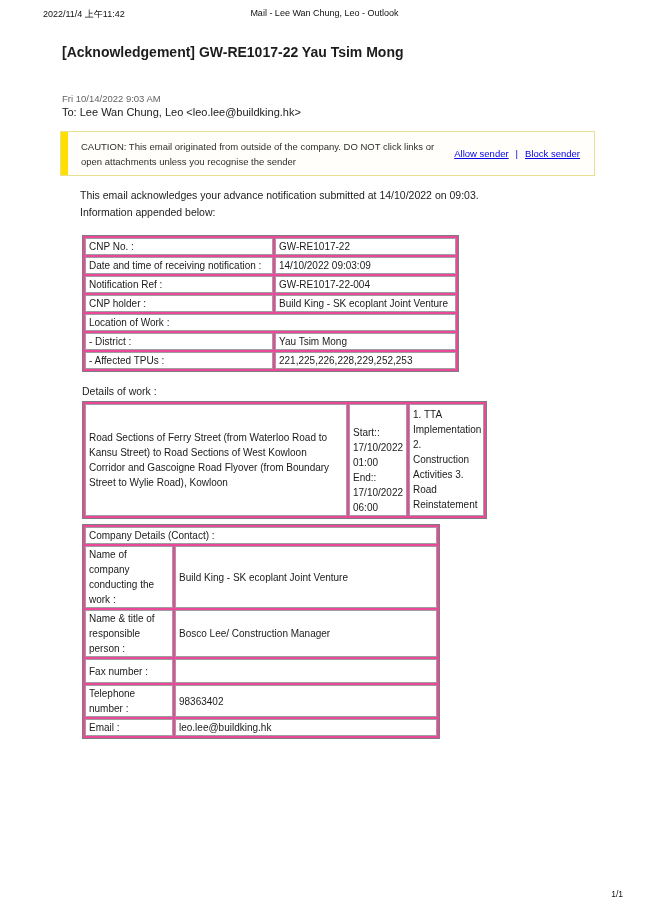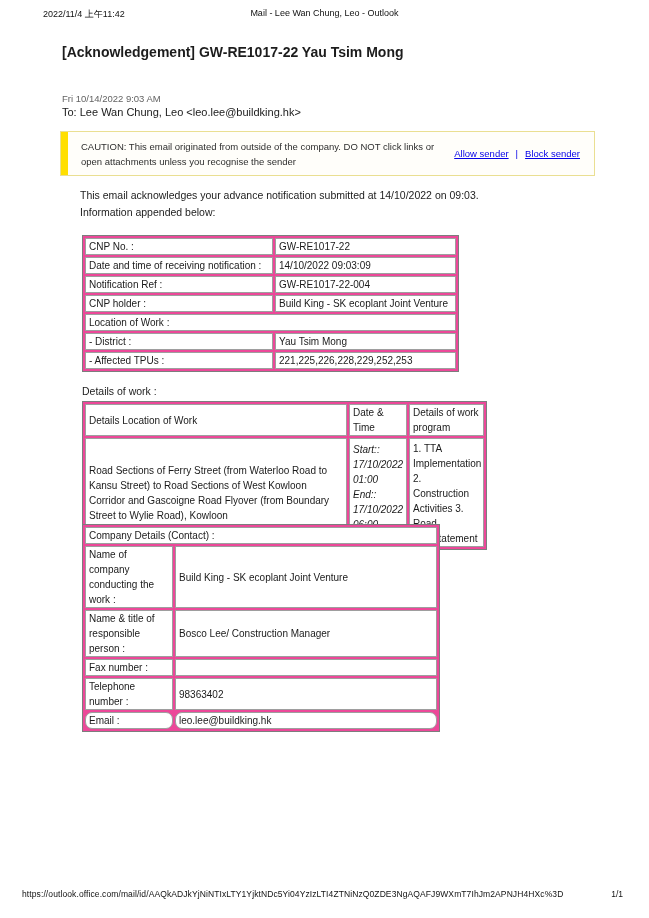--- a/index.html
+++ b/index.html
@@ -56,31 +56,31 @@
   .tbl-cnp td { height: 16px; white-space: nowrap; overflow: hidden; }
   .tbl-cnp col.c1 { width: 188px; }
 
   .details-label { position: absolute; left: 82px; top: 385px; font-size: 10.5px; color: #1c1c1c; }
 
   .tbl-work { position: absolute; left: 82px; top: 401px; width: 405px; }
   .tbl-work col.w1 { width: 262px; }
   .tbl-work col.w2 { width: 58px; }
   .tbl-work tr.hdr td { height: 32px; }
   .tbl-work tr.dat td { height: 100px; }
-  .tbl-work td.datetime { white-space: pre-line; vertical-align: top; padding-top: 3px; font-style: italic; }
+  .tbl-work td.datetime { white-space: pre-line; vertical-align: top; padding-top: 20px; }
   .tbl-work td.program  { vertical-align: top; padding-top: 2px; }
 
   .tbl-company { position: absolute; left: 82px; top: 524px; width: 358px; }
   .tbl-company col.k1 { width: 88px; }
   .tbl-company tr:nth-child(1) td { height: 17px; }
   .tbl-company tr:nth-child(2) td { height: 60px; }
   .tbl-company tr:nth-child(3) td { height: 46px; }
-  .tbl-company tr:nth-child(4) td { height: 17px; }
+  .tbl-company tr:nth-child(4) td { height: 24px; }
   .tbl-company tr:nth-child(5) td { height: 31px; }
-  .tbl-company tr:nth-child(6) td { height: 17px; border-radius: 7px; }
+  .tbl-company tr:nth-child(6) td { height: 17px; }
 </style>
 </head>
 <body>
 
 <div class="page">
 
   <div class="print-date">2022/11/4 上午11:42</div>
   <div class="print-title">Mail - Lee Wan Chung, Leo - Outlook</div>
 
   <div class="subject">[Acknowledgement] GW-RE1017-22 Yau Tsim Mong</div>
@@ -140,25 +140,20 @@
 
   <div class="details-label">Details of work :</div>
 
   <table class="grid tbl-work">
     <colgroup>
         <col class="w1">
         <col class="w2">
         <col>
       </colgroup>
     <tbody>
-        <tr class="hdr">
-      <td>Details Location of Work</td>
-      <td>Date &amp; Time</td>
-      <td>Details of work program</td>
-    </tr>
     <tr class="dat">
       <td>Road Sections of Ferry Street (from Waterloo Road to Kansu Street) to Road Sections of West Kowloon Corridor and Gascoigne Road Flyover (from Boundary Street to Wylie Road), Kowloon</td>
       <td class="datetime">Start::
 17/10/2022
 01:00
 End::
 17/10/2022
 06:00</td>
       <td class="program">1. TTA Implementation 2. Construction Activities 3. Road Reinstatement</td>
     </tr>
@@ -190,16 +185,15 @@
       <td>Telephone number :</td>
       <td>98363402</td>
     </tr>
     <tr>
       <td>Email :</td>
       <td>leo.lee@buildking.hk</td>
     </tr>
   </tbody>
     </table>
 
-  <div class="footer-url">https://outlook.office.com/mail/id/AAQkADJkYjNiNTIxLTY1YjktNDc5Yi04YzIzLTI4ZTNiNzQ0ZDE3NgAQAFJ9WXmT7IhJm2APNJH4HXc%3D</div>
   <div class="footer-page">1/1</div>
 
 </div>
 
 </body></html>

